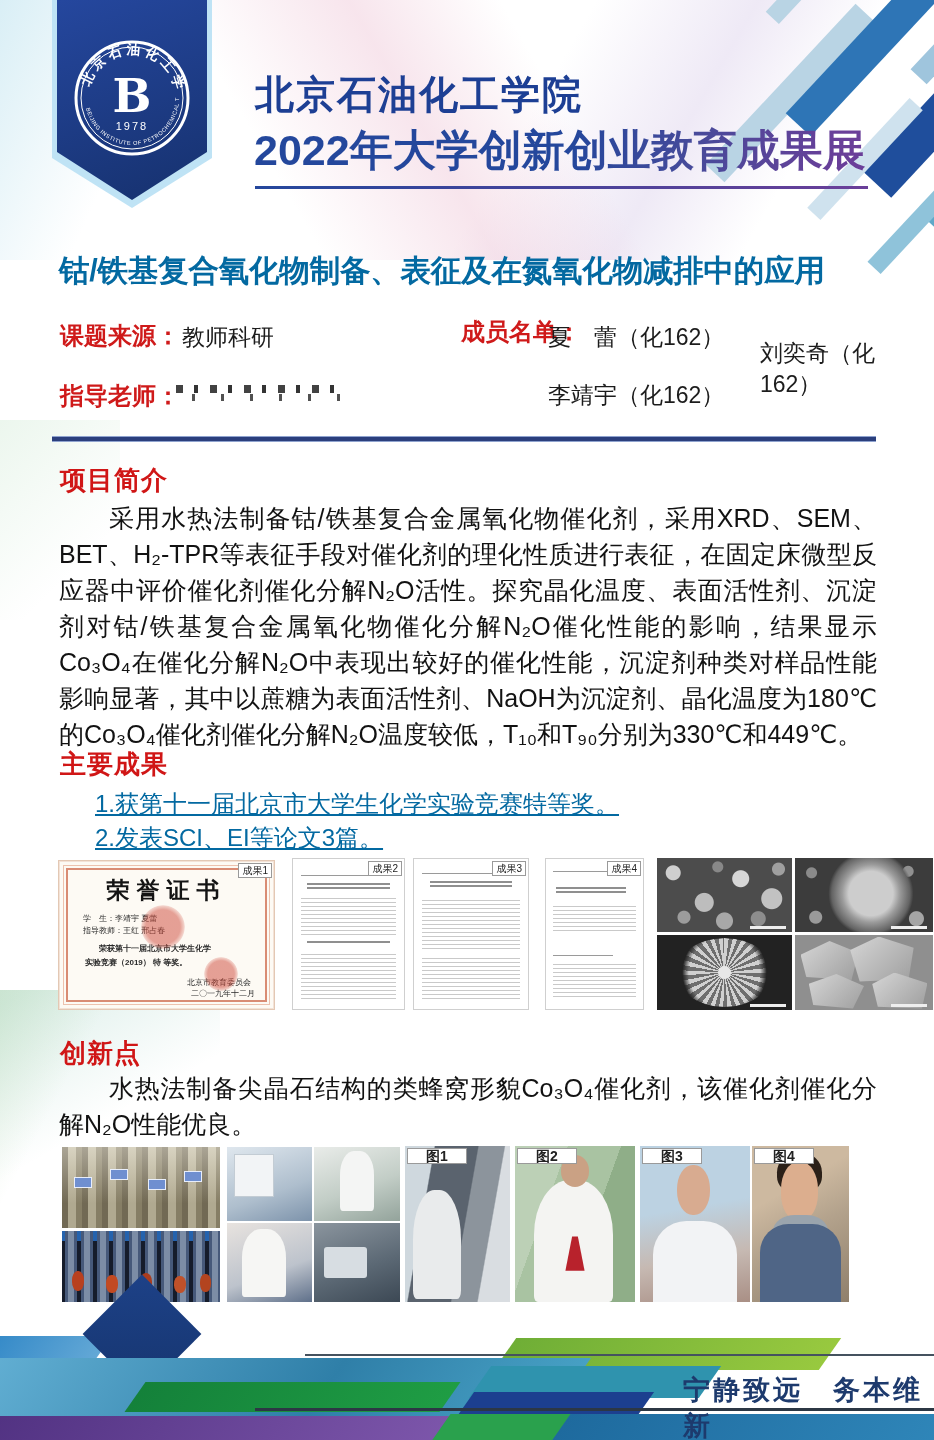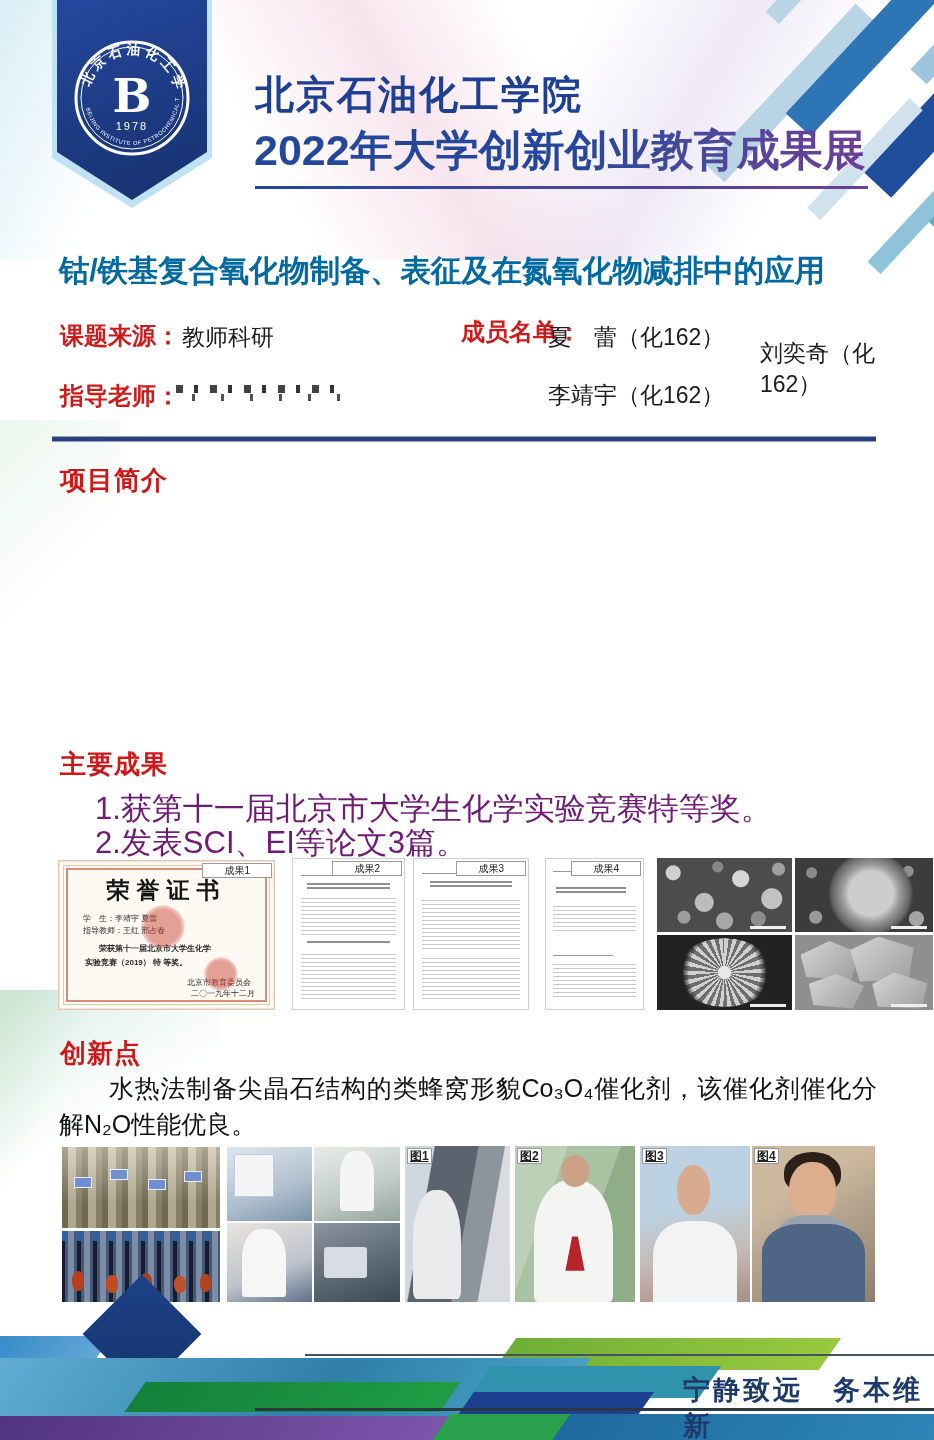--- a/index.html
+++ b/index.html
@@ -47,26 +47,26 @@
     background:
      repeating-linear-gradient(90deg,#222 0 7px,transparent 7px 18px,#111 18px 22px,transparent 22px 34px),
      repeating-linear-gradient(90deg,transparent 0 12px,#333 12px 15px,transparent 15px 29px);
     background-position:0 3px,4px 12px;background-size:100% 8px,100% 7px;background-repeat:no-repeat;}
   .divider{left:52px;top:436px;width:824px;height:4px;background:#2b3f7d;
     border-top:1px solid #8fa3cf;border-bottom:1px solid #8fa3cf;}
 
   
   .sec-head{font-size:26px;font-weight:bold;color:#d01616;letter-spacing:1px;}
   .body-text{width:818px;font-size:25px;line-height:36px;color:#121212;text-align:justify;text-indent:2em;}
-  .ach-item{font-size:31px;color:#701a75;}
+  .ach-item{font-size:24px;color:#0369a1;text-decoration:underline;}
 
   
   .figrow{left:0;top:858px;width:934px;height:154px;}
   .fig-label{position:absolute;top:2px;right:2px;background:#fff;border:1px solid #9a9a9a;
-    font-size:10px;color:#222;padding:0 21px;line-height:13px;z-index:3;}
+    font-size:10px;color:#222;padding:0 3px;line-height:13px;z-index:3;}
   .cert{position:absolute;left:58px;top:2px;width:215px;height:148px;background:#fdfaf4;
     border:1px solid #e3c8b4;box-shadow:0 0 0 1px #f3e2d6 inset;}
   .cert-frame{position:absolute;left:7px;top:7px;right:7px;bottom:7px;
     border:2px solid #d98c74;outline:1px solid #edc2ae;outline-offset:2px;}
   .cert-title{position:absolute;left:0;right:0;top:14px;text-align:center;
     font-family:"DejaVu Serif","Liberation Serif",serif;font-size:23px;font-weight:bold;
     color:#141414;letter-spacing:7px;}
   .cert-line{position:absolute;font-size:8px;color:#2a2a2a;}
   .cert-seal{position:absolute;border-radius:50%;
     background:radial-gradient(circle,rgba(205,70,55,.50) 0 55%,rgba(205,70,55,.22) 68%,rgba(205,70,55,0) 72%);}
@@ -105,21 +105,21 @@
   .sem4 .xtal{position:absolute;background:linear-gradient(135deg,#d6d6d6,#9e9e9e);}
   .x1{left:4%;top:8%;width:42%;height:52%;clip-path:polygon(50% 0,100% 30%,88% 100%,10% 92%,0 35%);}
   .x2{left:40%;top:2%;width:46%;height:60%;clip-path:polygon(45% 0,100% 25%,92% 95%,15% 100%,0 30%);background:linear-gradient(120deg,#e2e2e2,#a8a8a8);}
   .x3{left:10%;top:52%;width:40%;height:46%;clip-path:polygon(50% 0,100% 35%,80% 100%,8% 90%,0 28%);background:linear-gradient(150deg,#cecece,#939393);}
   .x4{left:56%;top:50%;width:40%;height:48%;clip-path:polygon(40% 0,100% 30%,90% 100%,10% 95%,0 32%);background:linear-gradient(100deg,#dadada,#9b9b9b);}
 
   
   .photorow{left:0;top:1146px;width:934px;height:158px;}
   .ph{position:absolute;overflow:hidden;}
   .ph-label{position:absolute;top:2px;left:2px;background:#fff;border:1px solid #9a9a9a;
-    font-size:12px;font-weight:bold;color:#222;padding:0 2px;line-height:14px;z-index:3;text-decoration:underline;}
+    font-size:14px;font-weight:bold;color:#222;padding:0 18px;line-height:14px;z-index:3;}
   .stack-top{background:#b7ae93;background-image:
       linear-gradient(180deg,rgba(255,255,255,.35),rgba(0,0,0,.1) 70%),
       repeating-linear-gradient(90deg,#7e755d 0 6px,#c4bca0 6px 14px,#958c70 14px 20px),
       linear-gradient(0deg,#2a4fa0 0 18%,rgba(0,0,0,0) 18%);}
   .stack-top .lbl{position:absolute;width:16px;height:9px;background:#6f8fd0;border:1px solid #e8eefb;}
   .stack-bot{background:#151c2b;background-image:
       repeating-linear-gradient(90deg,rgba(0,0,0,0) 0 3px,#46597a 3px 6px,#7c8da6 6px 12px,#46597a 12px 15px,rgba(0,0,0,0) 15px 16px),
       linear-gradient(180deg,#2563ae 0 14%,rgba(0,0,0,0) 14%);}
   .blob{position:absolute;border-radius:45%;}
   .collage-cell{position:absolute;}
@@ -205,20 +205,21 @@
   <span class="abs meta-label" style="left:433px;top:316px;margin-left:28px;">成员名单：</span>
   <span class="abs meta-value" style="left:548px;top:322px;">夏　蕾（化162）</span>
   <span class="abs meta-value" style="left:724px;top:338px;margin-left:36px;">刘奕奇（化162）</span>
   <span class="abs meta-value" style="left:548px;top:380px;">李靖宇（化162）</span>
   <span class="abs meta-label" style="left:60px;top:380px;">指导老师：</span>
   <div class="abs redact"></div>
 
   <div class="abs divider"></div>
 
   <div class="abs sec-head" style="left:60px;top:463px;">项目简介</div>
+  <div class="abs body-text" style="left:59px;top:500px;">采用水热法制备钴/铁基复合金属氧化物催化剂，采用XRD、SEM、BET、H₂-TPR等表征手段对催化剂的理化性质进行表征，在固定床微型反应器中评价催化剂催化分解N₂O活性。探究晶化温度、表面活性剂、沉淀剂对钴/铁基复合金属氧化物催化分解N₂O催化性能的影响，结果显示Co₃O₄在催化分解N₂O中表现出较好的催化性能，沉淀剂种类对样品性能影响显著，其中以蔗糖为表面活性剂、NaOH为沉淀剂、晶化温度为180℃的Co₃O₄催化剂催化分解N₂O温度较低，T₁₀和T₉₀分别为330℃和449℃。</div>
 
   <div class="abs sec-head" style="left:60px;top:747px;">主要成果</div>
   <div class="abs ach-item" style="left:95px;top:788px;">1.获第十一届北京市大学生化学实验竞赛特等奖。</div>
   <div class="abs ach-item" style="left:95px;top:822px;">2.发表SCI、EI等论文3篇。</div>
 
   <div class="abs figrow">
 
     <div class="cert">
       <span class="fig-label">成果1</span>
       <div class="cert-frame"></div>
@@ -318,21 +319,21 @@
       <div class="coat"></div>
       <div class="head"></div>
       <div class="flask"></div>
     </div>
     <div class="ph p3" style="left:640px;top:0;width:110px;height:156px;">
       <span class="ph-label">图3</span>
       <div class="hair"></div>
       <div class="head"></div>
       <div class="shirt"></div>
     </div>
-    <div class="ph p4" style="left:752px;top:0;width:123px;height:156px;">
+    <div class="ph p4" style="left:752px;top:0;width:97px;height:156px;">
       <span class="ph-label">图4</span>
       <div class="hair"></div>
       <div class="head"></div>
       <div class="hood"></div>
       <div class="jacket"></div>
     </div>
   </div>
 
   <div class="abs footer">
     <div class="fshape" style="left:-30px;top:16px;width:130px;height:34px;transform:skewX(-35deg);background:linear-gradient(90deg,#2f86c6,#63a8d6);"></div>

